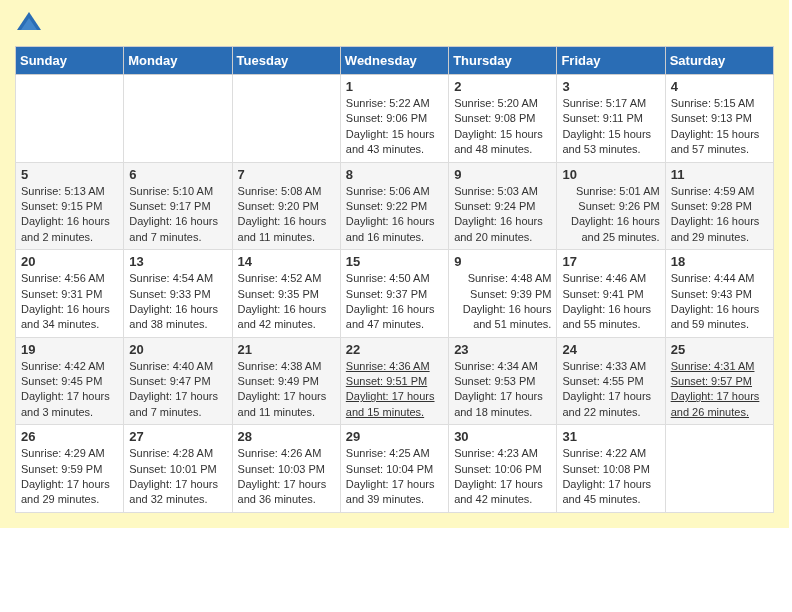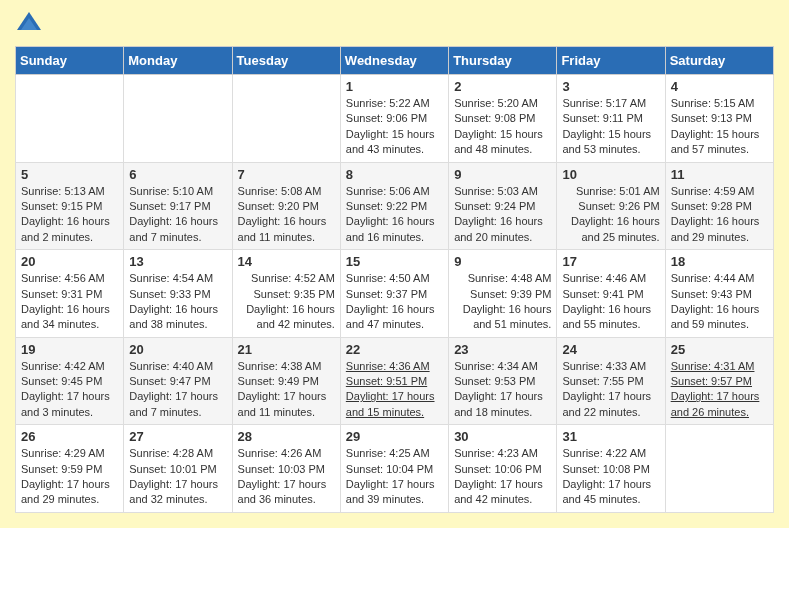--- a/index.html
+++ b/index.html
@@ -215,21 +215,21 @@
 Daylight: 16 hours and 34 minutes.</div>
           </td>
           <td>
             <span class="day-number">13</span>
             <div class="day-info" style="white-space: pre-line;">Sunrise: 4:54 AM
 Sunset: 9:33 PM
 Daylight: 16 hours and 38 minutes.</div>
           </td>
           <td>
             <span class="day-number">14</span>
-            <div class="day-info" style="white-space: pre-line; text-align: right;">Sunrise: 4:52 AM
+            <div class="day-info" style="white-space: pre-line;">Sunrise: 4:52 AM
 Sunset: 9:35 PM
 Daylight: 16 hours and 42 minutes.</div>
           </td>
           <td>
             <span class="day-number">15</span>
             <div class="day-info" style="white-space: pre-line;">Sunrise: 4:50 AM
 Sunset: 9:37 PM
 Daylight: 16 hours and 47 minutes.</div>
           </td>
           <td>
@@ -278,21 +278,21 @@
           </td>
           <td>
             <span class="day-number">23</span>
             <div class="day-info" style="white-space: pre-line;">Sunrise: 4:34 AM
 Sunset: 9:53 PM
 Daylight: 17 hours and 18 minutes.</div>
           </td>
           <td>
             <span class="day-number">24</span>
             <div class="day-info" style="white-space: pre-line;">Sunrise: 4:33 AM
-Sunset: 7:55 PM
+Sunset: 4:55 PM
 Daylight: 17 hours and 22 minutes.</div>
           </td>
           <td>
             <span class="day-number">25</span>
             <div class="day-info" style="white-space: pre-line; text-decoration: underline;">Sunrise: 4:31 AM
 Sunset: 9:57 PM
 Daylight: 17 hours and 26 minutes.</div>
           </td>
         </tr>
         <tr>

